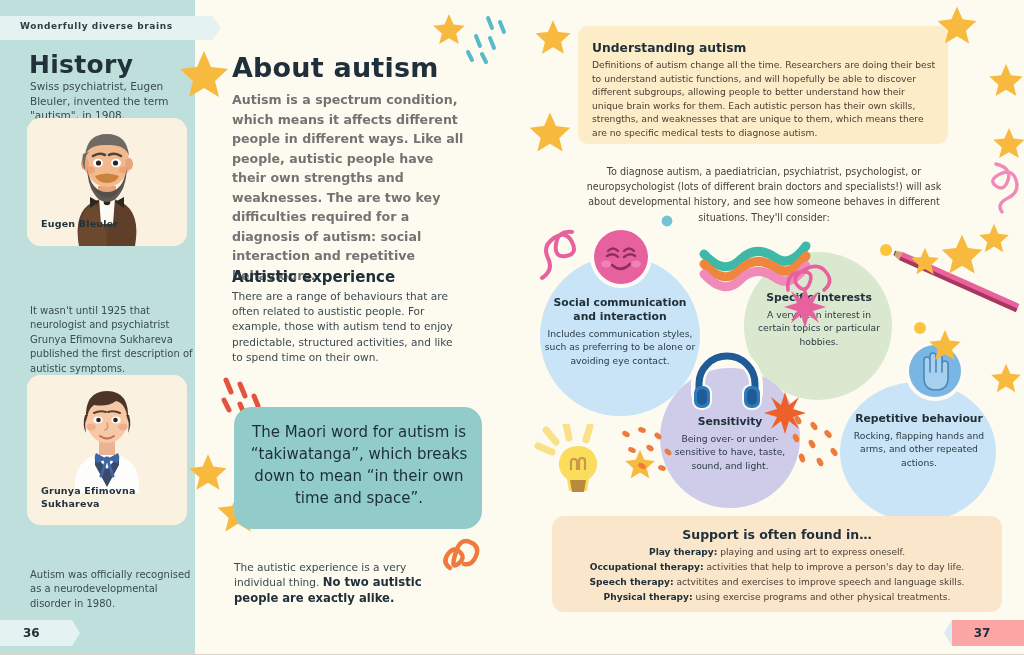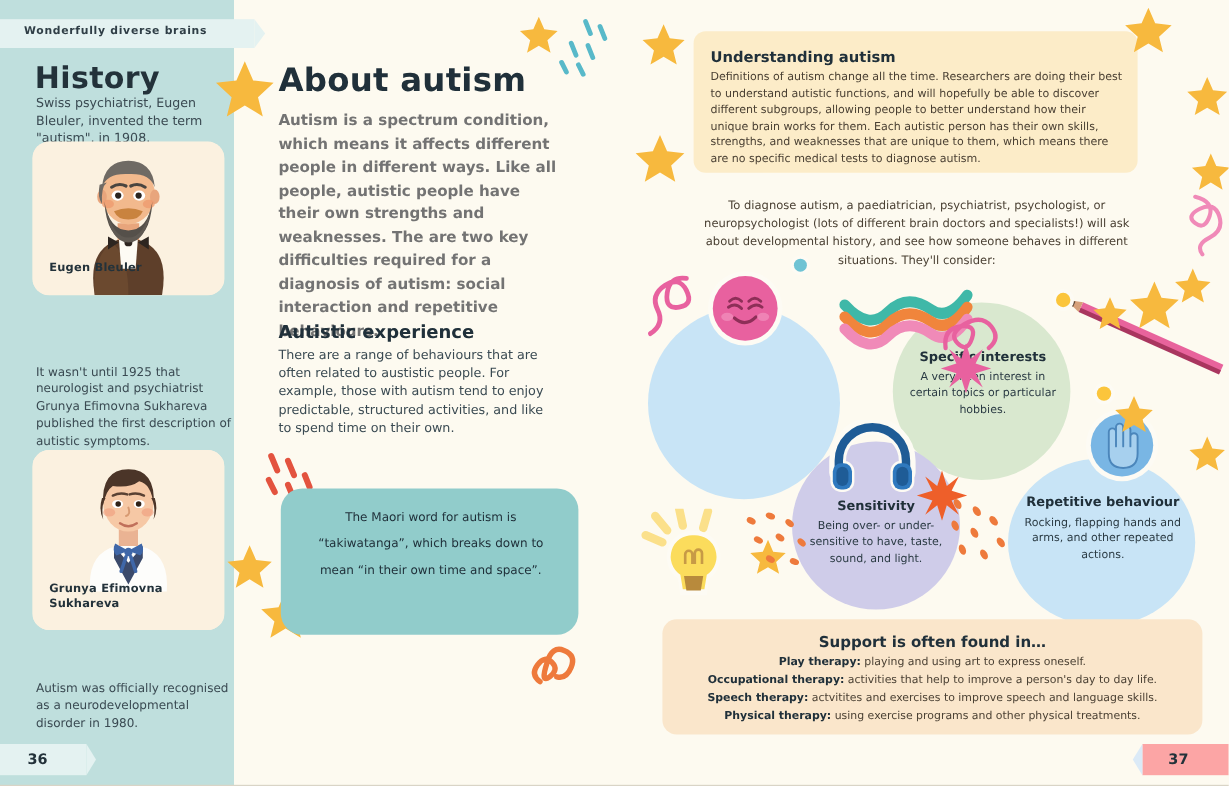--- a/index.html
+++ b/index.html
@@ -108,21 +108,21 @@
     position: absolute; left: 232px; top: 289px; width: 222px;
     font-size: 10.6px; line-height: 15.2px; color: #3a4a52;
   }
 
   #quote-box {
     position: absolute; left: 234px; top: 407px; width: 248px; height: 122px;
     background: #91cccb; border-radius: 18px;
   }
   #quote-text {
     position: absolute; left: 250px; top: 421px; width: 218px;
-    text-align: center; font-size: 10px; line-height: 22px; color: #1e2e38;
+    text-align: center; font-size: 15px; line-height: 22px; color: #1e2e38;
   }
   .closing-body {
     position: absolute; left: 234px; top: 560px; width: 222px;
     font-size: 10.6px; line-height: 15.4px; color: #3a4a52;
   }
   .closing-body b { font-size: 11.6px; color: #20303a; }
 
   
   #understanding-card {
     position: absolute; left: 66px; top: 26px; width: 370px; height: 118px;
@@ -318,34 +318,39 @@
     </svg>
 
     <h2 class="about-title"><span>About </span><b>autism</b></h2>
     <div class="about-body">Autism is a spectrum condition, which means it affects different people in different ways. Like all people, autistic people have their own strengths and weaknesses. The are two key difficulties required for a diagnosis of autism: social interaction and repetitive behaviours.</div>
     <h3 class="sub-title">Autistic experience</h3>
     <div class="sub-body">There are a range of behaviours that are often related to austistic people. For example, those with autism tend to enjoy predictable, structured activities, and like to spend time on their own.</div>
 
     <div id="quote-box"></div>
     <div id="quote-text">The Maori word for autism is “takiwatanga”, which breaks down to mean “in their own time and space”.</div>
 
+    <div class="closing-body"><span>The autistic experience is a very individual thing. </span><b>No two autistic people are exactly alike.</b></div>
   </div>
 
   <div id="right-page">
 
     <div id="understanding-card"></div>
     <div id="understanding-title">Understanding autism</div>
     <div id="understanding-body">Definitions of autism change all the time. Researchers are doing their best to understand autistic functions, and will hopefully be able to discover different subgroups, allowing people to better understand how their unique brain works for them. Each autistic person has their own skills, strengths, and weaknesses that are unique to them, which means there are no specific medical tests to diagnose autism.</div>
     <div id="diagnose-body">To diagnose autism, a paediatrician, psychiatrist, psychologist, or neuropsychologist (lots of different brain doctors and specialists!) will ask about developmental history, and see how someone behaves in different situations. They'll consider:</div>
 
     <div class="bubble" id="bubble-social"></div>
     <div class="bubble" id="bubble-specific"></div>
     <div class="bubble" id="bubble-sensitivity"></div>
     <div class="bubble" id="bubble-repetitive"></div>
 
+    <div class="bubble-inner" id="txt-social">
+      <div class="bubble-head">Social communication and interaction</div>
+      <div class="bubble-desc">Includes communication styles, such as preferring to be alone or avoiding eye contact.</div>
+    </div>
     <div class="bubble-inner" id="txt-specific">
       <div class="bubble-head">Specific interests</div>
       <div class="bubble-desc">A very keen interest in certain topics or particular hobbies.</div>
     </div>
     <div class="bubble-inner" id="txt-sensitivity">
       <div class="bubble-head">Sensitivity</div>
       <div class="bubble-desc">Being over- or under-sensitive to have, taste, sound, and light.</div>
     </div>
     <div class="bubble-inner" id="txt-repetitive">
       <div class="bubble-head">Repetitive behaviour</div>

